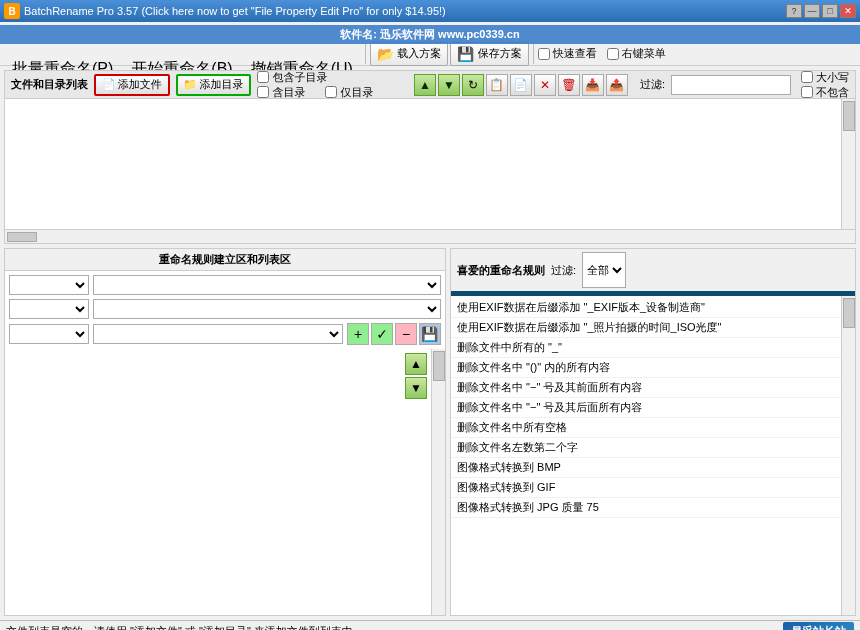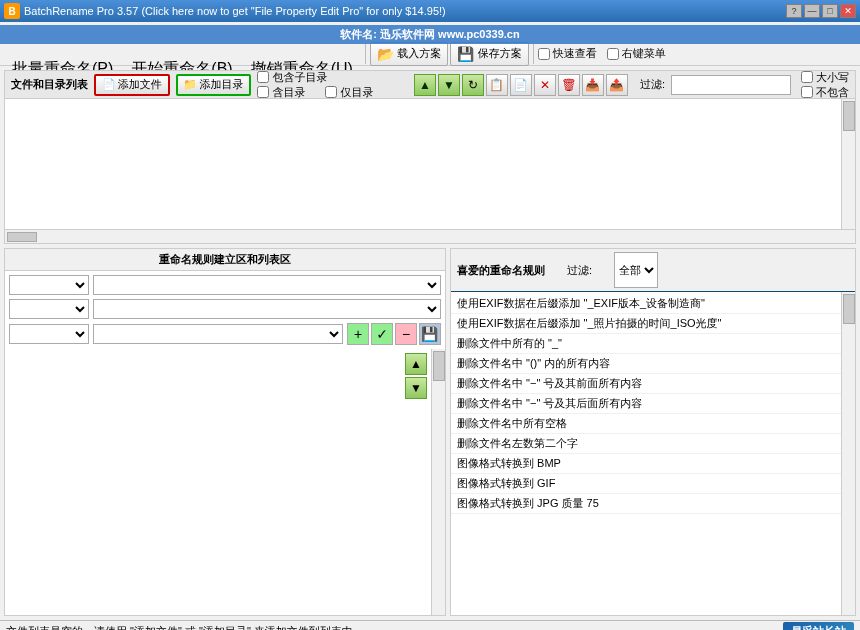--- a/index.html
+++ b/index.html
@@ -274,22 +274,22 @@
       background: #fff;
       border: 1px solid #ccc;
       display: flex;
       flex-direction: column;
     }
     .favorites-header {
       display: flex;
       align-items: center;
       padding: 3px 6px;
       background: #f0f0f0;
-      border-bottom: 1px solid #0c4a6e;
-      gap: 22px;
+      border-bottom: 5px solid #0c4a6e;
+      gap: 6px;
     }
     .favorites-title {
       font-size: 11px;
       font-weight: bold;
     }
     .filter-small-label { font-size: 11px; }
     .filter-dropdown {
       height: 36px;
       font-size: 11px;
       border: 1px solid #aaa;

